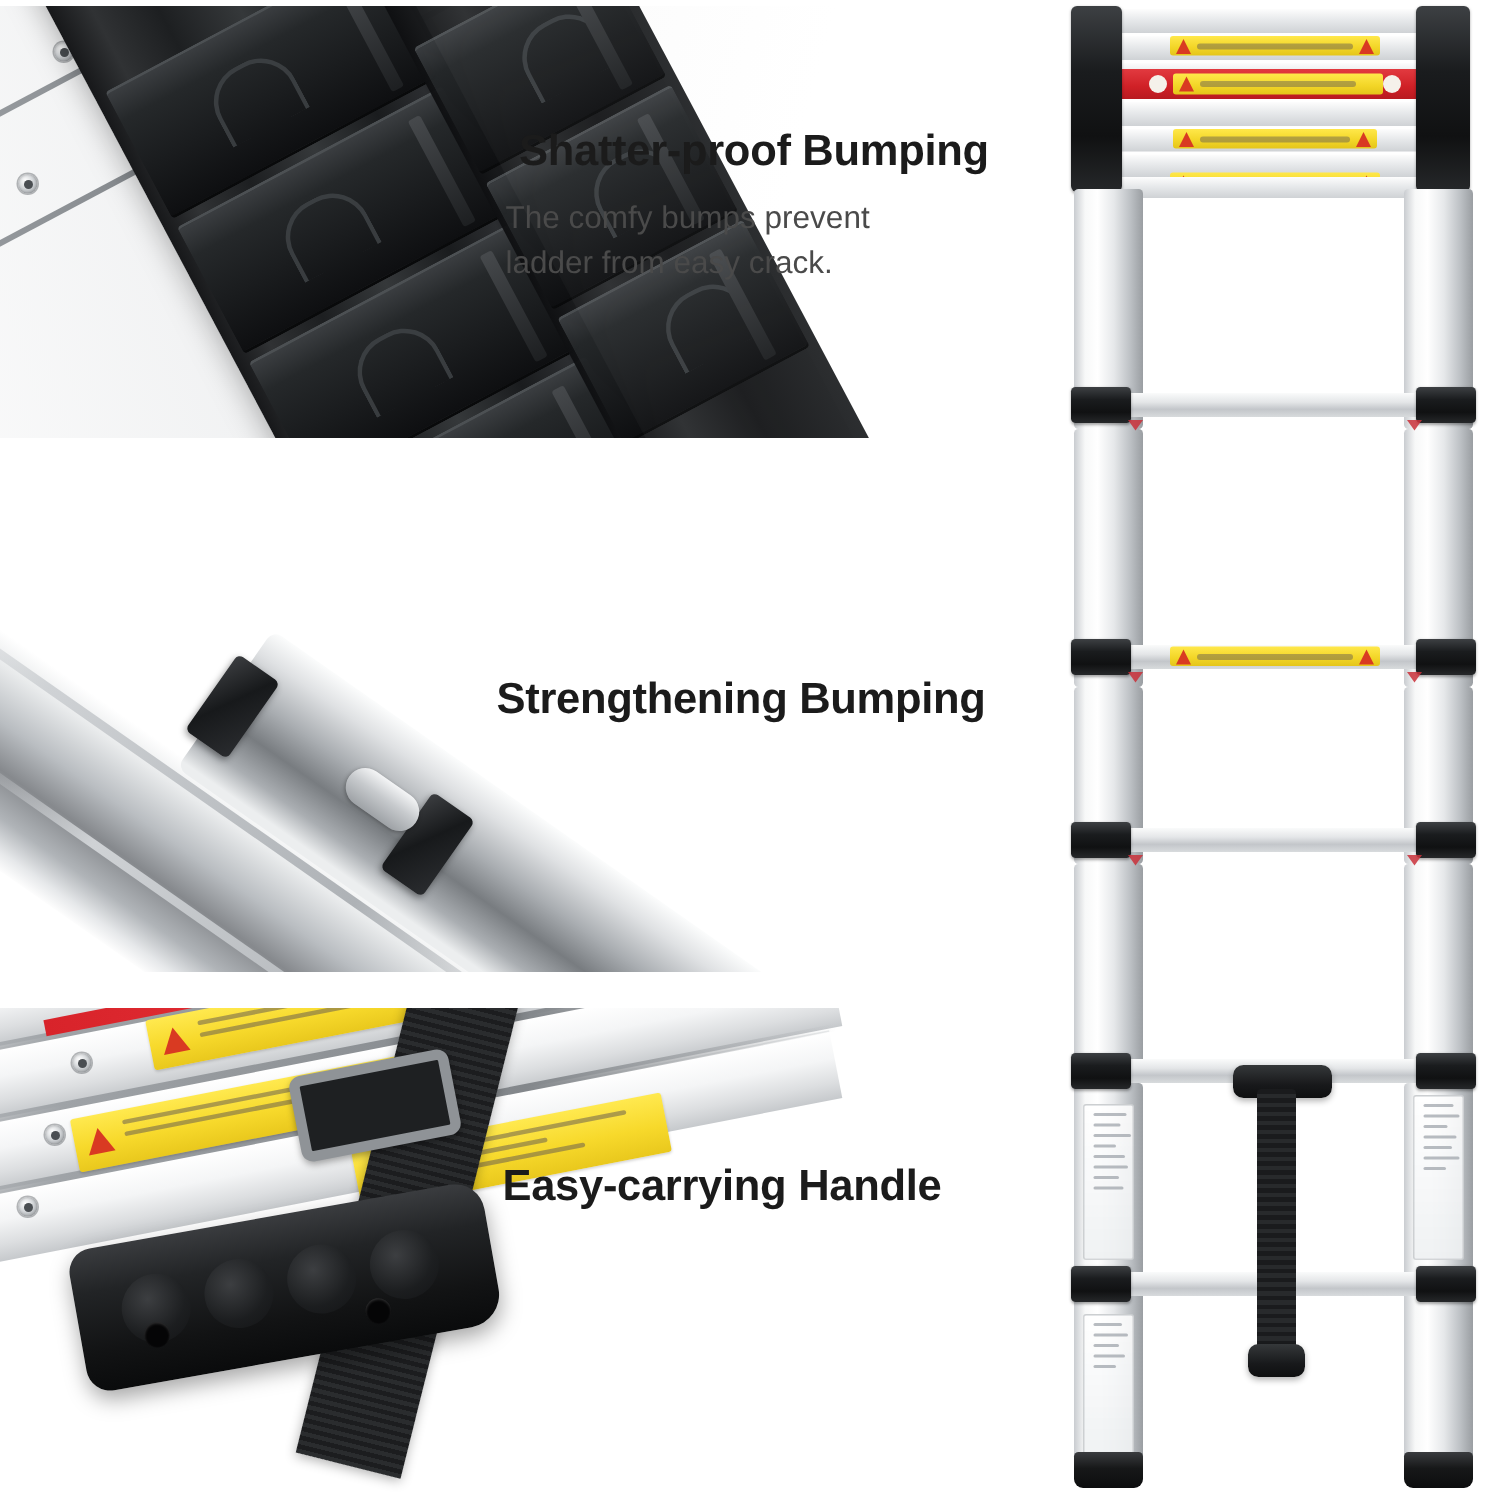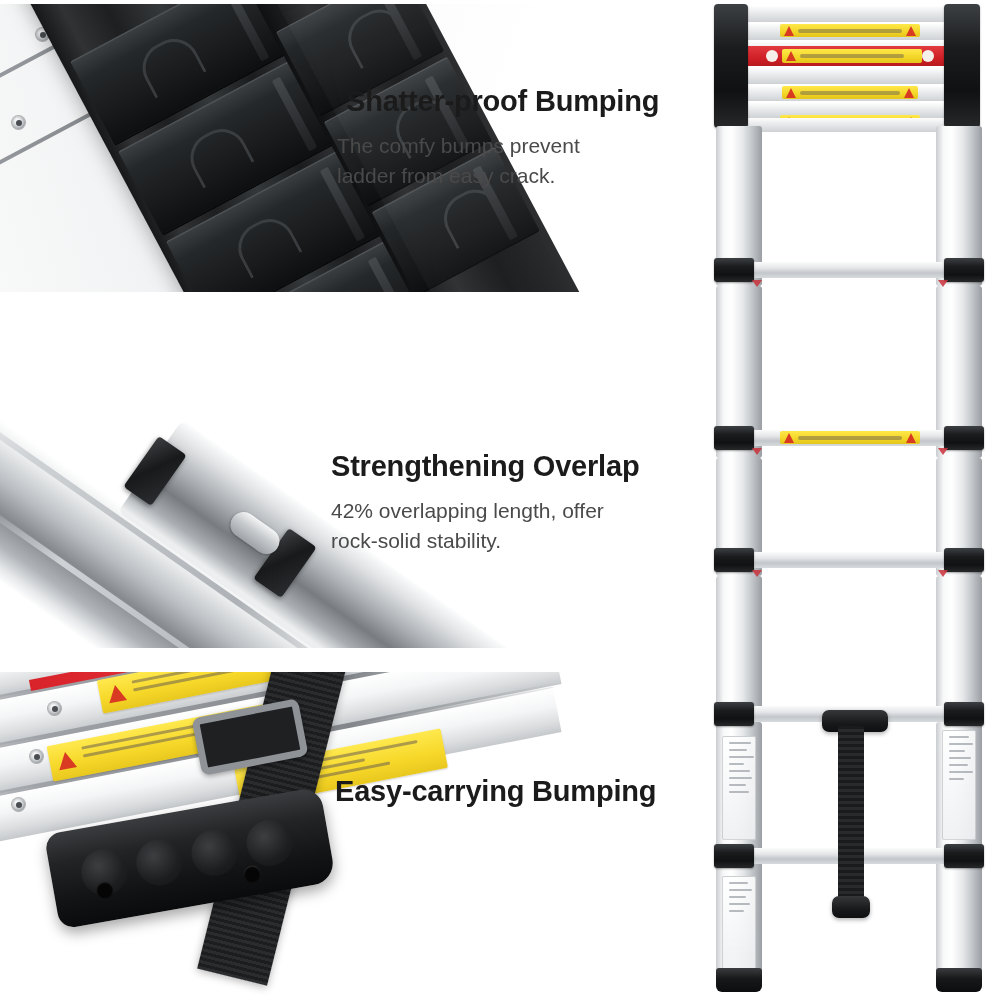--- a/index.html
+++ b/index.html
@@ -301,23 +301,21 @@
   <div class="panel2">
     <div class="tube-outer"></div>
     <div class="tube-inner"></div>
     <div class="tube-edge" style="left:-50px; top:46px;"></div>
     <div class="tube-edge" style="left:-20px; top:150px;"></div>
     <div class="clip-black" style="left:138px; top:88px; transform:rotate(35deg);"></div>
     <div class="clip-black" style="left:268px; top:180px; transform:rotate(35deg);"></div>
     <div class="clip-metal" style="left:228px; top:168px; transform:rotate(35deg);"></div>
   </div>
 
-  <div class="feature-title" style="left:331px; top:450px;">Strengthening Overlap</div>
-  <div class="feature-desc" style="left:331px; top:496px; width:345px;">42% overlapping length, offer
-rock-solid stability.</div>
+  <div class="feature-title" style="left:331px; top:450px;">Strengthening Bumping</div>
 
   <div class="panel3">
     <div class="rail-plank" style="top:4px;"></div>
     <div class="rail-plank" style="top:52px;"></div>
     <div class="rail-plank" style="top:100px;"></div>
     <div class="rail-plank" style="top:148px;"></div>
     <div class="rail-gap" style="top:48px;"></div>
     <div class="rail-gap" style="top:96px;"></div>
     <div class="rail-gap" style="top:144px;"></div>
 
@@ -355,21 +353,21 @@
     <div class="handle-grip">
       <div class="grip-scallop" style="left:30px;"></div>
       <div class="grip-scallop" style="left:86px;"></div>
       <div class="grip-scallop" style="left:142px;"></div>
       <div class="grip-scallop" style="left:198px;"></div>
       <div class="grip-hole" style="left:42px; top:56px;"></div>
       <div class="grip-hole" style="left:190px; top:66px;"></div>
     </div>
   </div>
 
-  <div class="feature-title" style="left:335px; top:775px;">Easy-carrying Bumping</div>
+  <div class="feature-title" style="left:335px; top:775px;">Easy-carrying Handle</div>
 
   <div class="ladder">
 
     <div class="top-stack-bar" style="left:40px; top:6px; width:220px; height:16px;"></div>
     <div class="top-stack-bar" style="left:44px; top:24px; width:212px; height:16px;"></div>
     <div class="rung-label" style="left:80px; top:24px; width:140px; height:13px;">
       <span class="tri-l"></span>
       <span class="txt"></span>
       <span class="tri-r"></span>
     </div>

